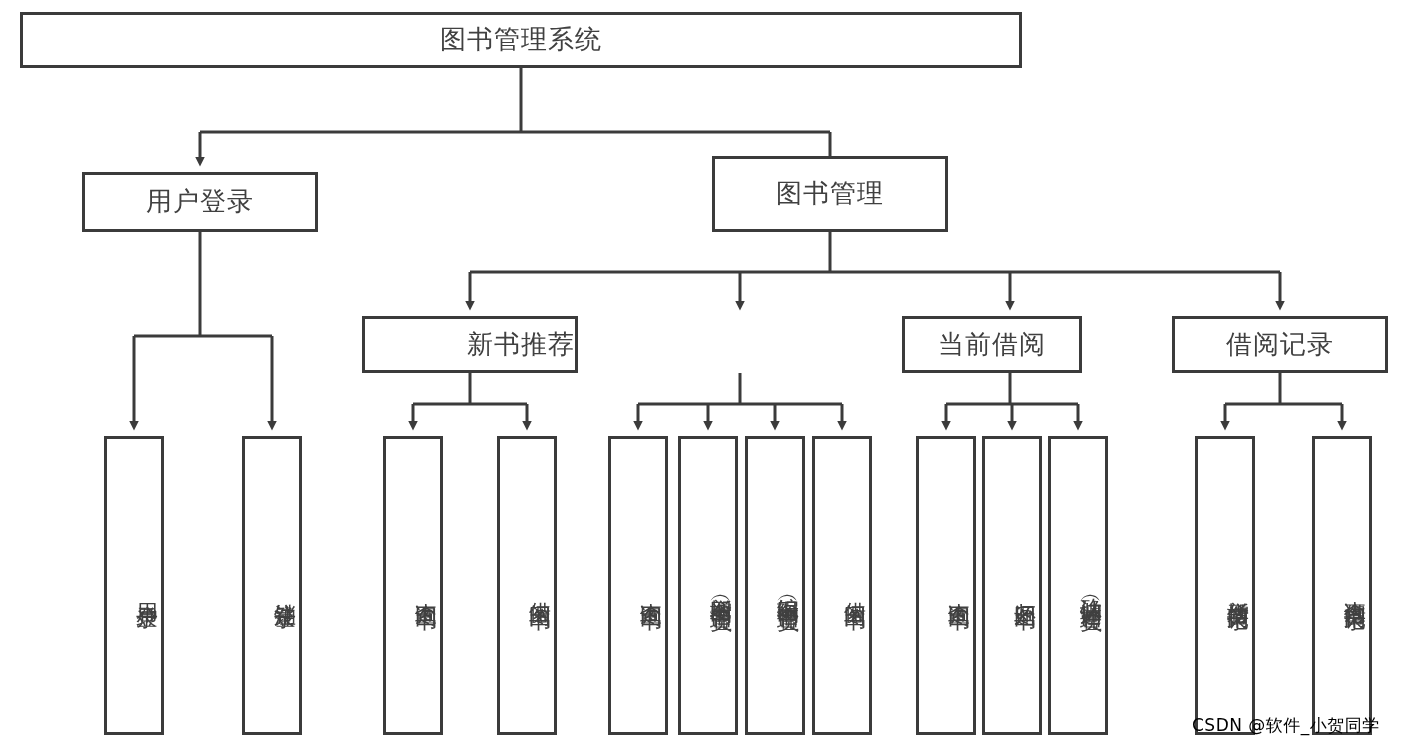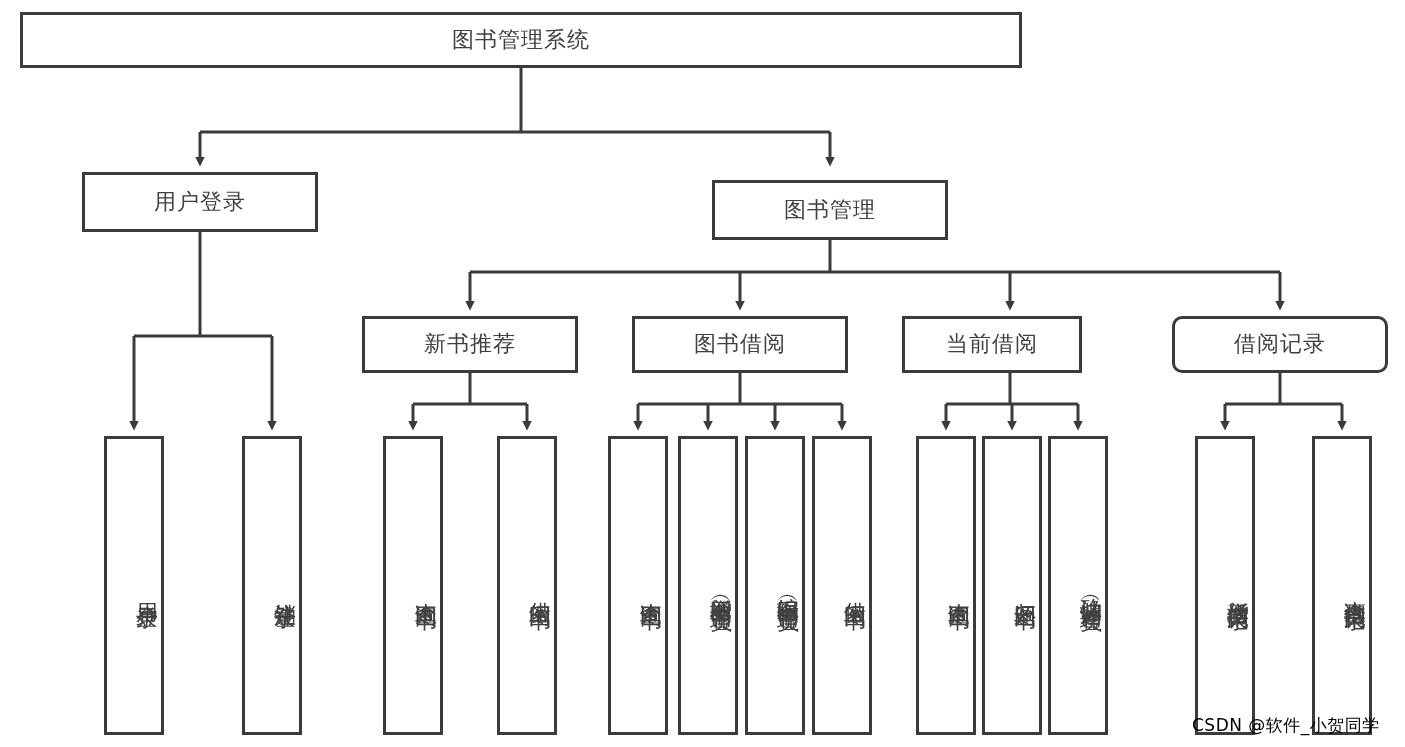--- a/index.html
+++ b/index.html
@@ -32,21 +32,21 @@
     box-sizing: border-box;
     border: 3px solid #3b3b3b;
     background: #ffffff;
     display: flex;
     align-items: center;
     justify-content: center;
     text-align: center;
     color: #404040;
   }
   .node.horizontal {
-    font-size: 22px;
+    font-size: 26px;
     line-height: 1.2;
     letter-spacing: 1px;
   }
   .node.vertical {
     writing-mode: vertical-rl;
     text-orientation: upright;
     font-size: 22px;
     line-height: 1.25;
     letter-spacing: 2px;
     align-items: flex-start;
@@ -127,37 +127,34 @@
   </svg>
 
   <div class="node horizontal" style="left:20px; top:12px; width:1002px; height:56px;">
     <span class="node-label">图书管理系统</span>
   </div>
 
   <div class="node horizontal" style="left:82px; top:172px; width:236px; height:60px;">
     <span class="node-label">用户登录</span>
   </div>
 
-  <div class="node horizontal" style="left:712px; top:180px; width:236px; height:60px;">
+  <div class="node horizontal" style="left:712px; top:156px; width:236px; height:76px;">
     <span class="node-label">图书管理</span>
   </div>
 
-  <div class="node horizontal" style="left:362px; top:316px; width:216px; height:57px;">
+  <div class="node horizontal" style="left:362px; top:316px; width:216px; height:57px;justify-content:flex-end;">
     <span class="node-label">新书推荐</span>
   </div>
 
-  <div class="node horizontal" style="left:632px; top:316px; width:216px; height:57px;">
-    <span class="node-label">图书借阅</span>
-  </div>
 
   <div class="node horizontal" style="left:902px; top:316px; width:180px; height:57px;">
     <span class="node-label">当前借阅</span>
   </div>
 
-  <div class="node horizontal" style="left:1172px; top:316px; width:216px; height:57px;border-radius:10px;">
+  <div class="node horizontal" style="left:1172px; top:316px; width:216px; height:57px;">
     <span class="node-label">借阅记录</span>
   </div>
 
   <div class="node vertical" style="left:104px; top:436px; width:60px; height:299px;">
     <span class="node-label">用户登录</span>
   </div>
 
   <div class="node vertical" style="left:242px; top:436px; width:60px; height:299px;">
     <span class="node-label">注销登录</span>
   </div>

